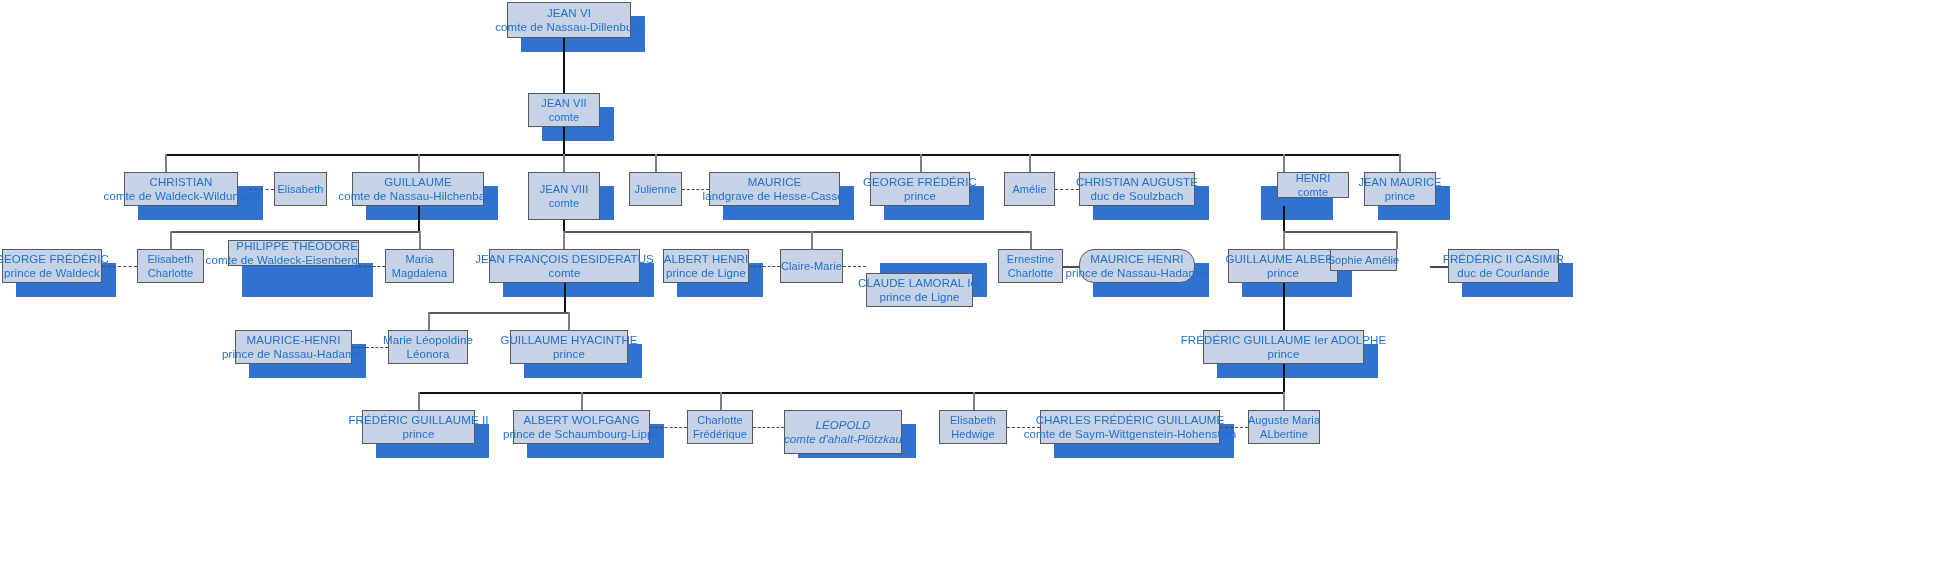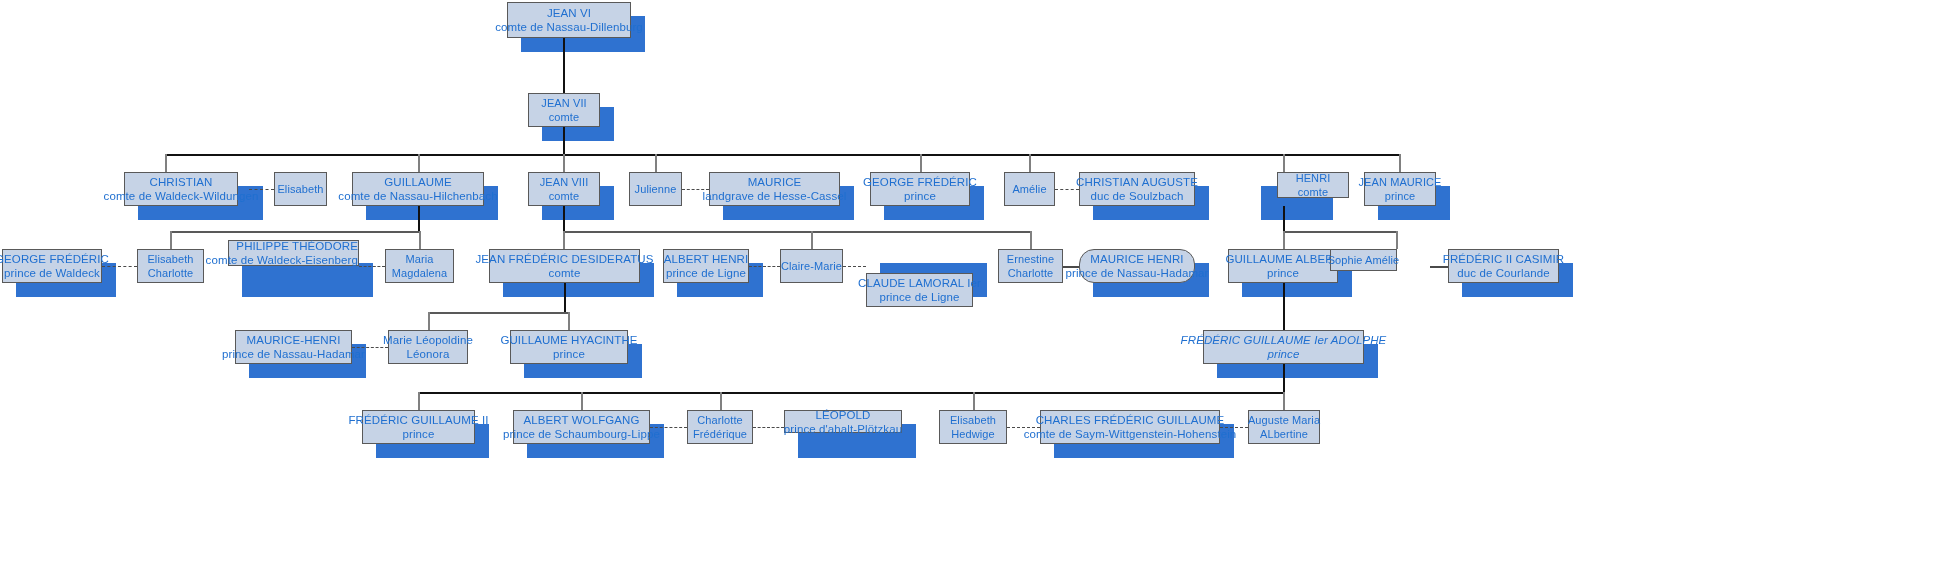--- a/index.html
+++ b/index.html
@@ -106,21 +106,21 @@
       </div>
       <div class="node small" style="left: 274px; top: 172px; width: 53px; height: 34px;">
         <div class="l1">Elisabeth</div>
       </div>
       <div class="shadow" style="left: 366px; top: 186px; width: 132px; height: 34px;"></div>
       <div class="node" style="left: 352px; top: 172px; width: 132px; height: 34px;">
         <div class="l1">GUILLAUME</div>
         <div class="l2">comte de Nassau-Hilchenbach</div>
       </div>
       <div class="shadow" style="left: 542px; top: 186px; width: 72px; height: 34px;"></div>
-      <div class="node small" style="left: 528px; top: 172px; width: 72px; height: 34px;">
+      <div class="node small" style="left: 528px; top: 172px; width: 72px; height: 48px;">
         <div class="l1">JEAN VIII</div>
         <div class="l2">comte</div>
       </div>
       <div class="node small" style="left: 629px; top: 172px; width: 53px; height: 34px;">
         <div class="l1">Julienne</div>
       </div>
       <div class="shadow" style="left: 723px; top: 186px; width: 131px; height: 34px;"></div>
       <div class="node" style="left: 709px; top: 172px; width: 131px; height: 34px;">
         <div class="l1">MAURICE</div>
         <div class="l2">landgrave de Hesse-Cassel</div>
@@ -161,21 +161,21 @@
       <div class="node" style="left: 228px; top: 240px; width: 131px; height: 26px; align-items: flex-end;">
         <div class="l1">PHILIPPE THÉODORE</div>
         <div class="l2">comte de Waldeck-Eisenberg</div>
       </div>
       <div class="node small" style="left: 385px; top: 249px; width: 69px; height: 34px;">
         <div class="l1">Maria</div>
         <div class="l2">Magdalena</div>
       </div>
       <div class="shadow" style="left: 503px; top: 263px; width: 151px; height: 34px;"></div>
       <div class="node" style="left: 489px; top: 249px; width: 151px; height: 34px;">
-        <div class="l1">JEAN FRÉDÉRIC DESIDERATUS</div>
+        <div class="l1">JEAN FRANÇOIS DESIDERATUS</div>
         <div class="l2">comte</div>
       </div>
       <div class="shadow" style="left: 677px; top: 263px; width: 86px; height: 34px;"></div>
       <div class="node" style="left: 663px; top: 249px; width: 86px; height: 34px;">
         <div class="l1">ALBERT HENRI</div>
         <div class="l2">prince de Ligne</div>
       </div>
       <div class="node small" style="left: 780px; top: 249px; width: 63px; height: 34px;">
         <div class="l1">Claire-Marie</div>
       </div>
@@ -214,42 +214,42 @@
       <div class="node" style="left: 388px; top: 330px; width: 80px; height: 34px;">
         <div class="l1">Marie Léopoldine</div>
         <div class="l2">Léonora</div>
       </div>
       <div class="shadow" style="left: 524px; top: 344px; width: 118px; height: 34px;"></div>
       <div class="node" style="left: 510px; top: 330px; width: 118px; height: 34px;">
         <div class="l1">GUILLAUME HYACINTHE</div>
         <div class="l2">prince</div>
       </div>
       <div class="shadow" style="left: 1217px; top: 344px; width: 161px; height: 34px;"></div>
-      <div class="node" style="left: 1203px; top: 330px; width: 161px; height: 34px; font-style: italic;">
+      <div class="node" style="left: 1203px; top: 330px; width: 161px; height: 34px;">
         <div class="l1">FRÉDÉRIC GUILLAUME Ier ADOLPHE</div>
         <div class="l2">prince</div>
       </div>
       <div class="shadow" style="left: 376px; top: 424px; width: 113px; height: 34px;"></div>
       <div class="node" style="left: 362px; top: 410px; width: 113px; height: 34px;">
         <div class="l1">FRÉDÉRIC GUILLAUME II</div>
         <div class="l2">prince</div>
       </div>
       <div class="shadow" style="left: 527px; top: 424px; width: 137px; height: 34px;"></div>
       <div class="node" style="left: 513px; top: 410px; width: 137px; height: 34px; justify-content: center;">
         <div class="l1">ALBERT WOLFGANG</div>
         <div class="l2">prince de Schaumbourg-Lippe</div>
       </div>
       <div class="node small" style="left: 687px; top: 410px; width: 66px; height: 34px;">
         <div class="l1">Charlotte</div>
         <div class="l2">Frédérique</div>
       </div>
       <div class="shadow" style="left: 798px; top: 424px; width: 118px; height: 34px;"></div>
-      <div class="node" style="left: 784px; top: 410px; width: 118px; height: 23px;">
+      <div class="node" style="left: 784px; top: 410px; width: 118px; height: 44px; font-style: italic;">
         <div class="l1">LÉOPOLD</div>
-        <div class="l2">prince d'ahalt-Plötzkau</div>
+        <div class="l2">comte d'ahalt-Plötzkau</div>
       </div>
       <div class="node small" style="left: 939px; top: 410px; width: 68px; height: 34px;">
         <div class="l1">Elisabeth</div>
         <div class="l2">Hedwige</div>
       </div>
       <div class="shadow" style="left: 1054px; top: 424px; width: 180px; height: 34px;"></div>
       <div class="node" style="left: 1040px; top: 410px; width: 180px; height: 34px;">
         <div class="l1">CHARLES FRÉDÉRIC GUILLAUME</div>
         <div class="l2">comte de Saym-Wittgenstein-Hohenstein</div>
       </div>

